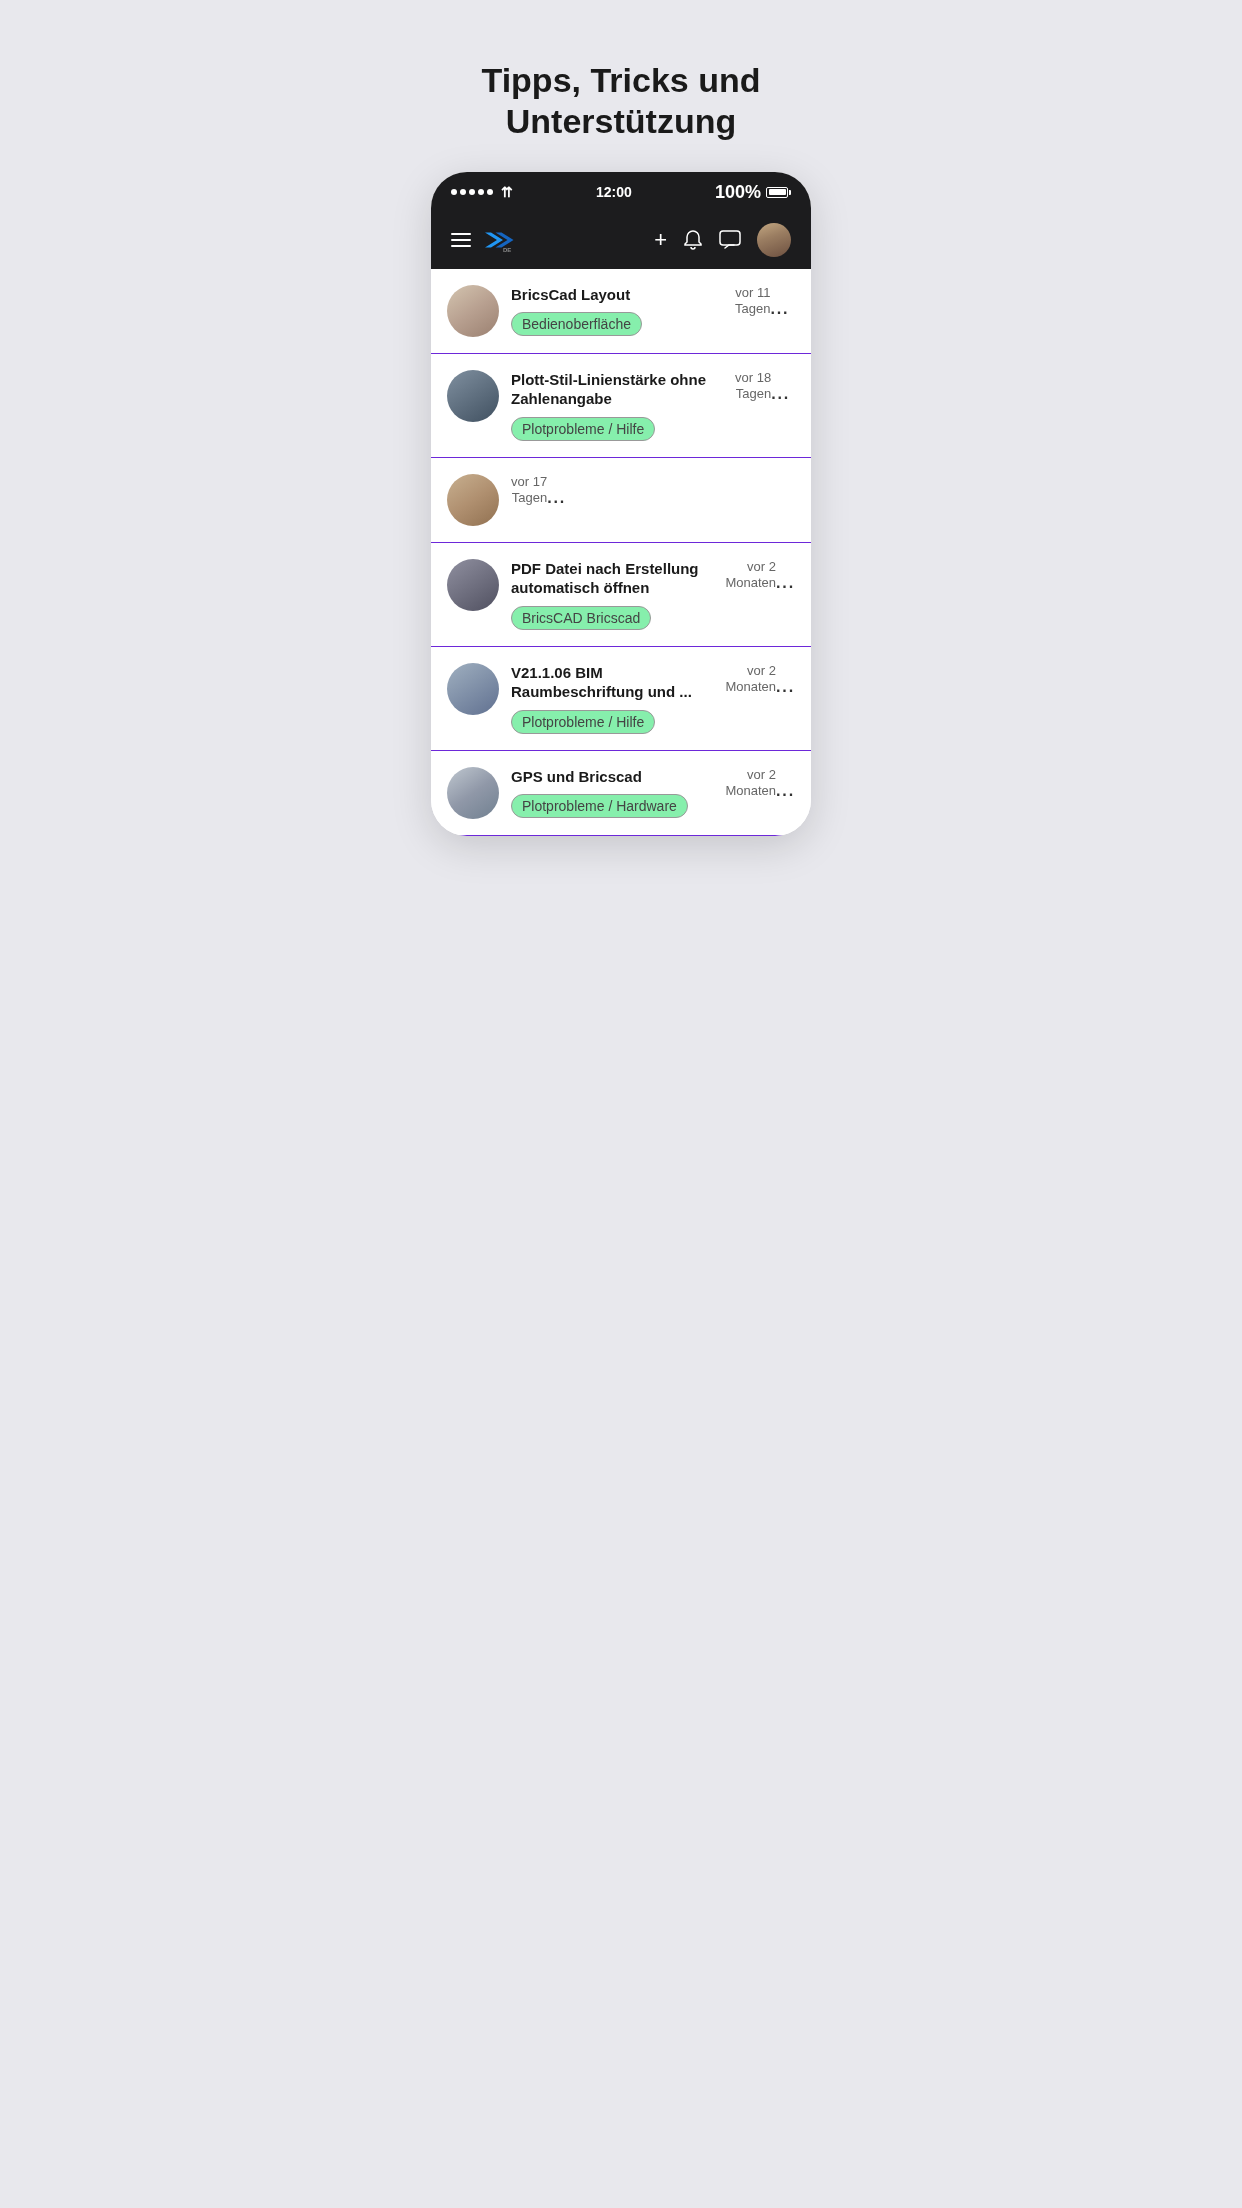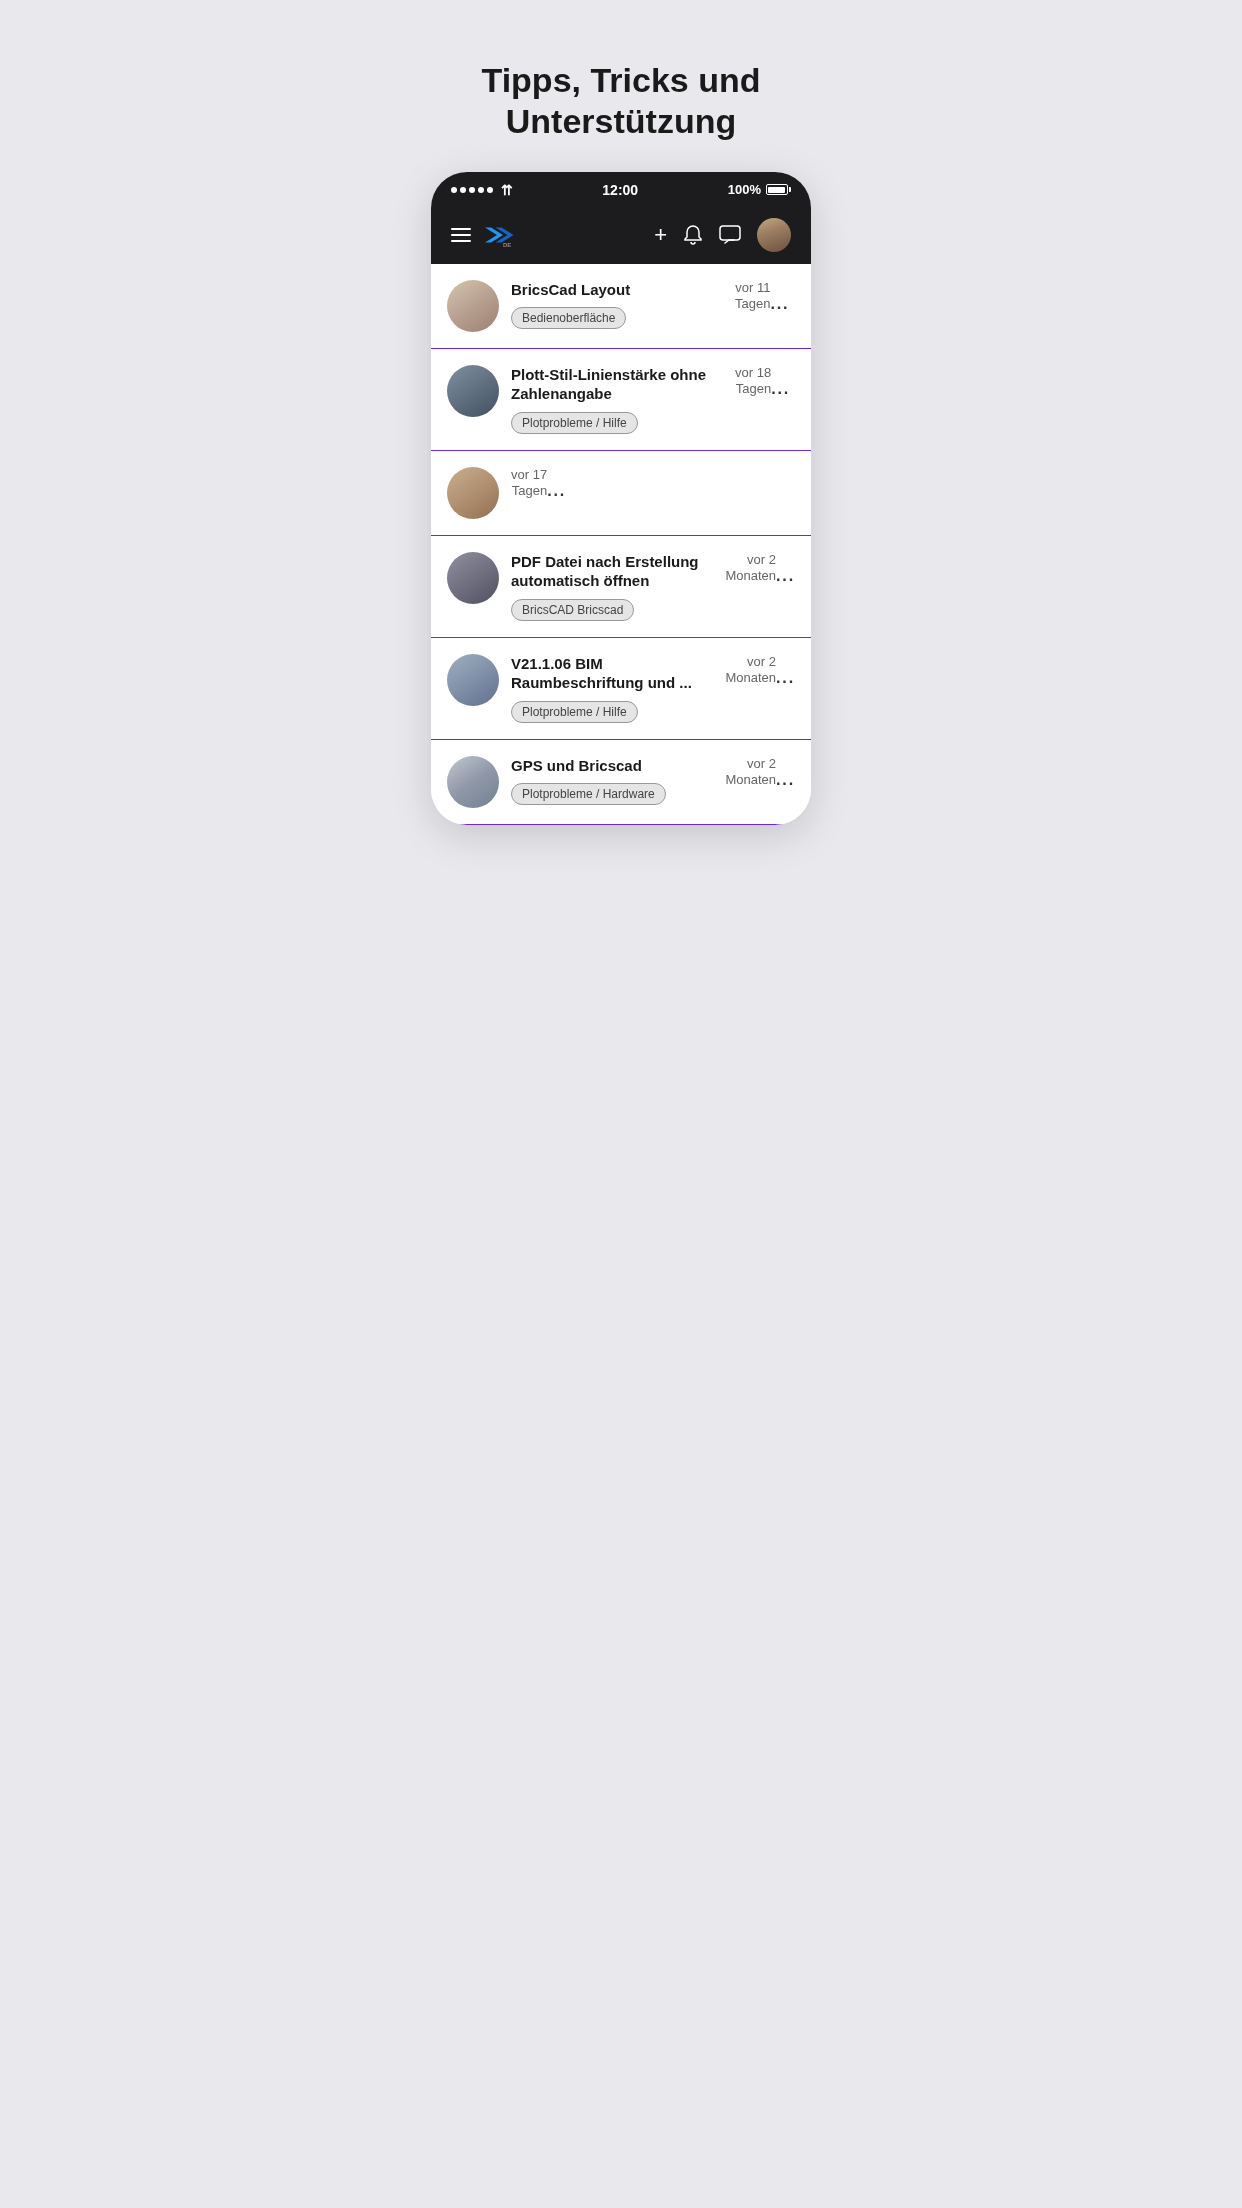--- a/index.html
+++ b/index.html
@@ -78,21 +78,21 @@
     .status-center {
       font-size: 14px;
       font-weight: 600;
       text-align: center;
     }
 
     .status-right {
       display: flex;
       align-items: center;
       gap: 5px;
-      font-size: 13px;
+      font-size: 18px;
     }
 
     .battery-icon {
       display: inline-flex;
       align-items: center;
     }
 
     .battery-body {
       width: 22px;
       height: 11px;
@@ -234,23 +234,23 @@
       color: #1a1a1a;
       line-height: 1.3;
       margin-bottom: 8px;
     }
 
     .item-tag {
       display: inline-block;
       border: 1px solid #999;
       border-radius: 14px;
       padding: 3px 10px;
-      font-size: 12px;
+      font-size: 14px;
       color: #444;
-      background: #e5e5e5;
+      background: #86efac;
     }
 
     .item-meta {
       display: flex;
       flex-direction: row;
       align-items: flex-end;
       flex-shrink: 0;
       min-width: 60px;
     }
 

